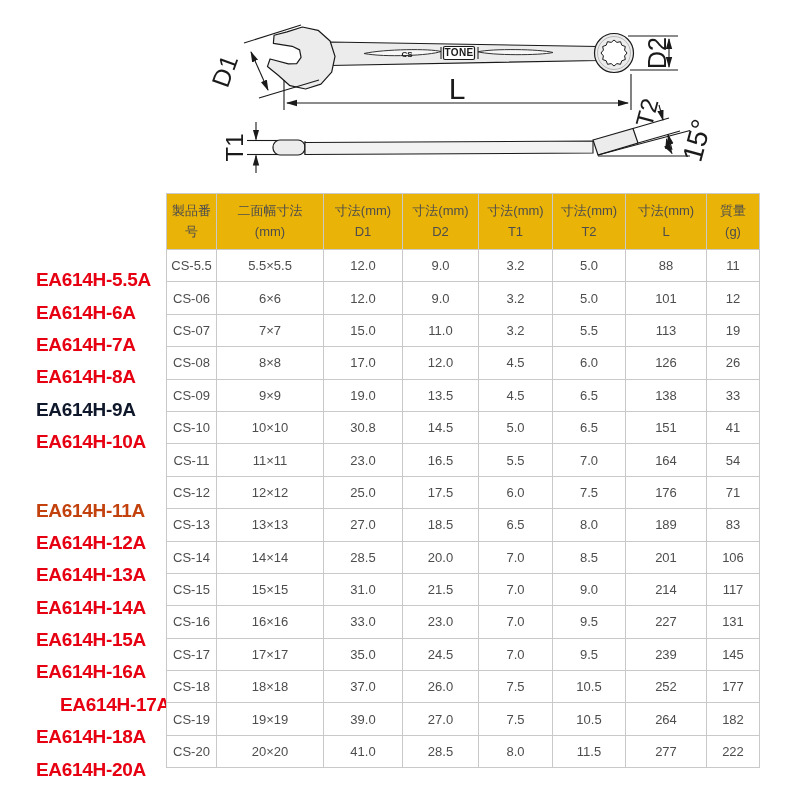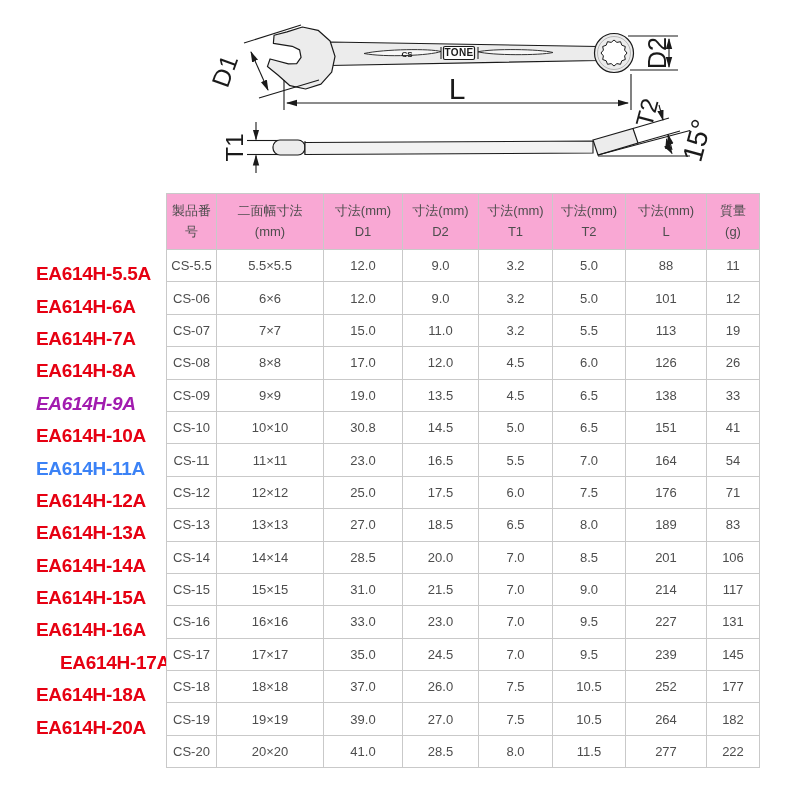--- a/index.html
+++ b/index.html
@@ -1,29 +1,29 @@
 <!DOCTYPE html>
 <html><head>
 <meta charset="utf-8">
 <style>
   html,body{margin:0;padding:0;background:#fff;}
   .canvas{position:relative;width:800px;height:800px;background:#ffffff;overflow:hidden;
           font-family:"Liberation Sans",sans-serif;color:#4d4d4d;}
   
   .diagram{position:absolute;left:0;top:0;width:800px;height:190px;}
   
-  .labels{position:absolute;left:36px;top:258px;width:135px;}
+  .labels{position:absolute;left:36px;top:264px;width:135px;}
   .plabel{height:32.4px;display:flex;align-items:center;
           font-size:19px;font-weight:bold;letter-spacing:-0.3px;white-space:nowrap;}
   
   .table-wrap{position:absolute;left:166px;top:193px;}
   table.spec{border-collapse:collapse;table-layout:fixed;width:593px;}
   table.spec th, table.spec td{border:1px solid #c9c9c9;text-align:center;vertical-align:middle;
           font-size:13px;color:#4d4d4d;padding:0;overflow:hidden;white-space:nowrap;}
-  table.spec th{height:55px;background:#f9a8d4;font-weight:normal;}
+  table.spec th{height:55px;background:#eab308;font-weight:normal;}
   table.spec th div{line-height:1.55;}
   table.spec td{height:31.4px;background:#ffffff;}
   
   .dimtxt{fill:#1a1a1a;font-family:"Liberation Sans",sans-serif;}
 </style>
 </head>
 <body>
 
 <div class="canvas">
 
@@ -97,23 +97,23 @@
     <text class="dimtxt" transform="translate(237,147.5) rotate(-90)" font-size="24" text-anchor="middle" dominant-baseline="middle">T1</text>
     <text class="dimtxt" transform="translate(649,113) rotate(-75)" font-size="24" text-anchor="middle" dominant-baseline="middle">T2</text>
     <text class="dimtxt" transform="translate(699,141) rotate(-75)" font-size="28" text-anchor="middle" dominant-baseline="middle">15°</text>
   </svg>
 
   <div class="labels" id="labels">
       <div class="plabel" style="color: rgb(230, 0, 18);">EA614H-5.5A</div>
       <div class="plabel" style="color: rgb(230, 0, 18);">EA614H-6A</div>
       <div class="plabel" style="color: rgb(230, 0, 18);">EA614H-7A</div>
       <div class="plabel" style="color: rgb(230, 0, 18);">EA614H-8A</div>
-      <div class="plabel" style="color: #a21caf; font-style: italic;">EA614H-9A</div>
+      <div class="plabel" style="color: #0f172a;">EA614H-9A</div>
       <div class="plabel" style="color: rgb(230, 0, 18);">EA614H-10A</div>
-      <div class="plabel" style="color: #3b82f6;">EA614H-11A</div>
+      <div class="plabel" style="color: #c2410c; margin-top: 36px;">EA614H-11A</div>
       <div class="plabel" style="color: rgb(230, 0, 18);">EA614H-12A</div>
       <div class="plabel" style="color: rgb(230, 0, 18);">EA614H-13A</div>
       <div class="plabel" style="color: rgb(230, 0, 18);">EA614H-14A</div>
       <div class="plabel" style="color: rgb(230, 0, 18);">EA614H-15A</div>
       <div class="plabel" style="color: rgb(230, 0, 18);">EA614H-16A</div>
       <div class="plabel" style="color: rgb(230, 0, 18); margin-left: 24px;">EA614H-17A</div>
       <div class="plabel" style="color: rgb(230, 0, 18); text-align: center;">EA614H-18A</div>
       <div class="plabel" style="color: rgb(230, 0, 18);">EA614H-20A</div>
     </div>
 

